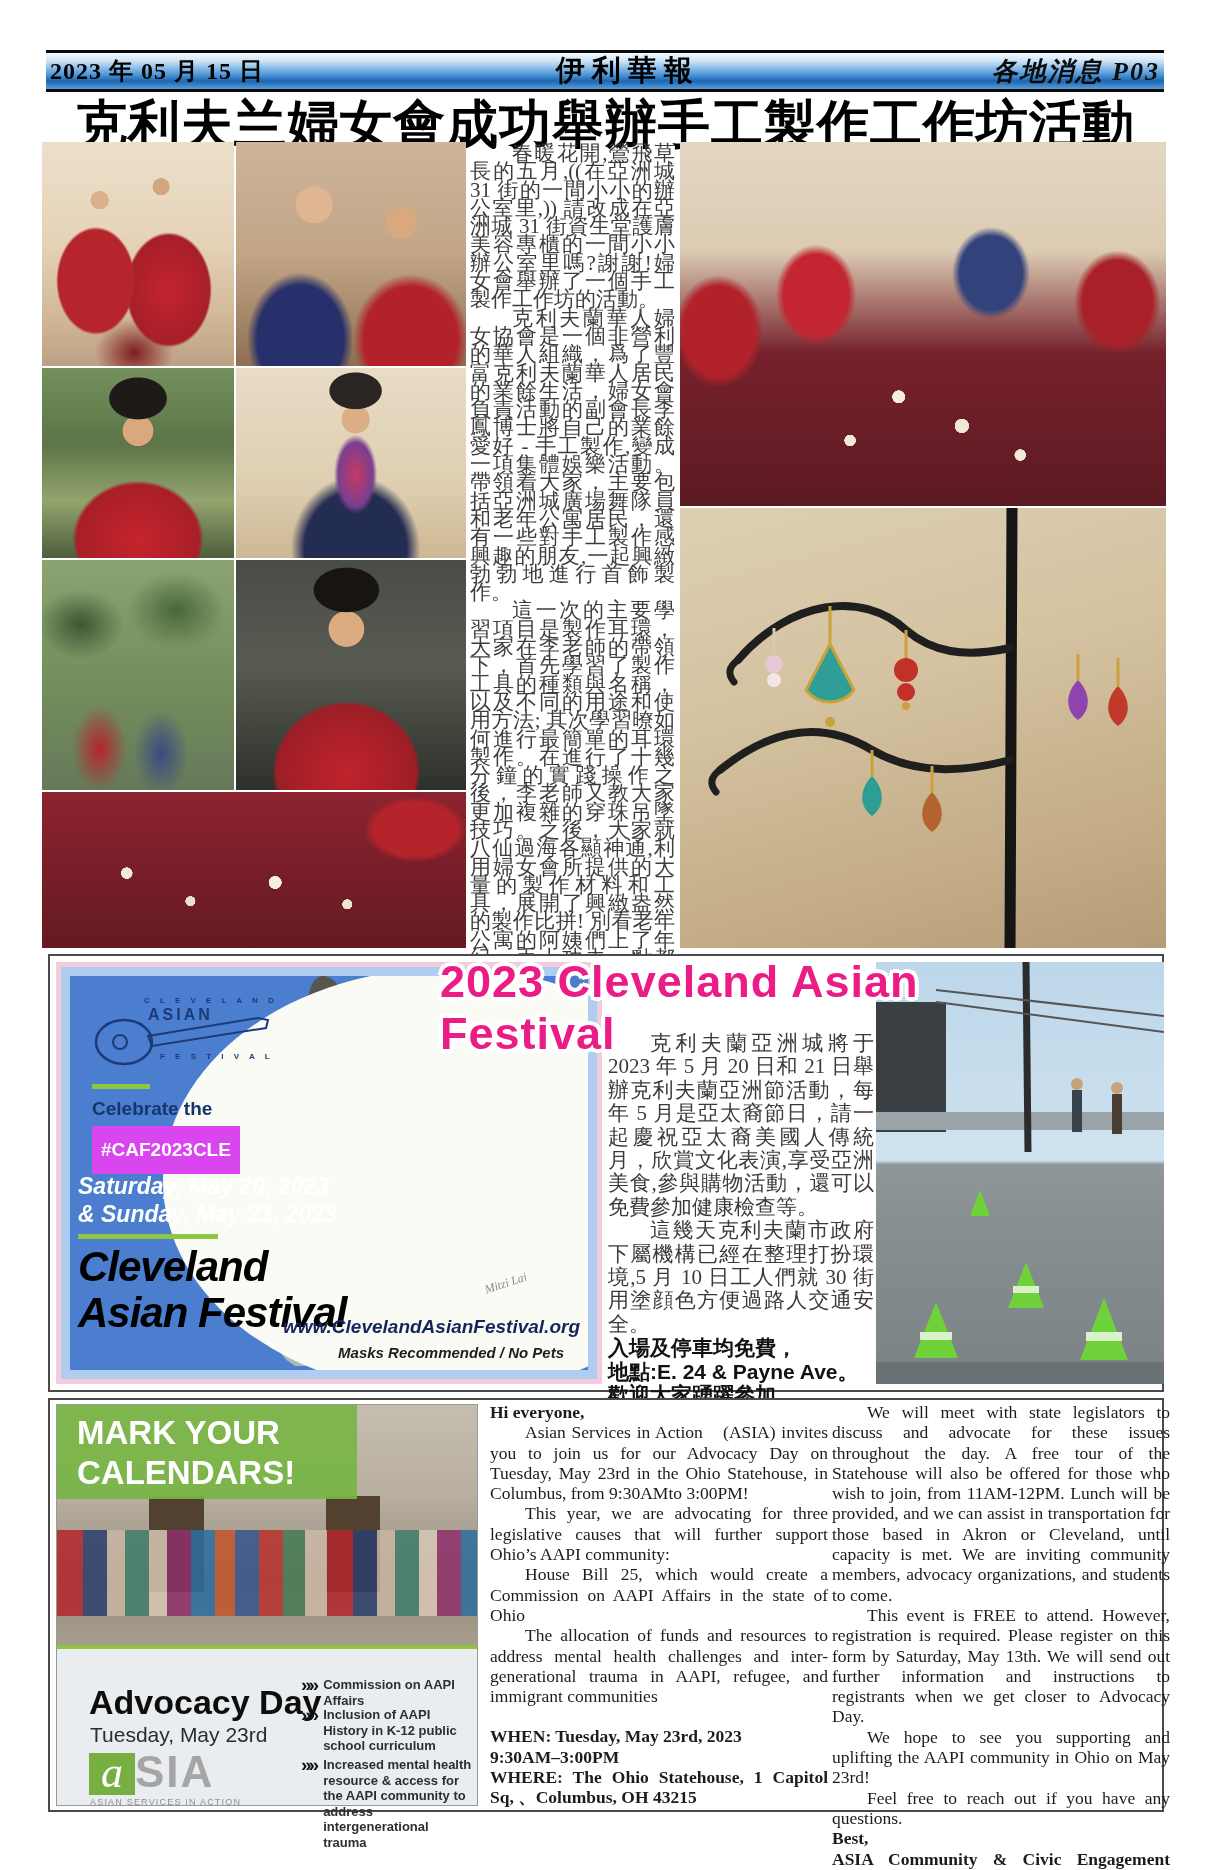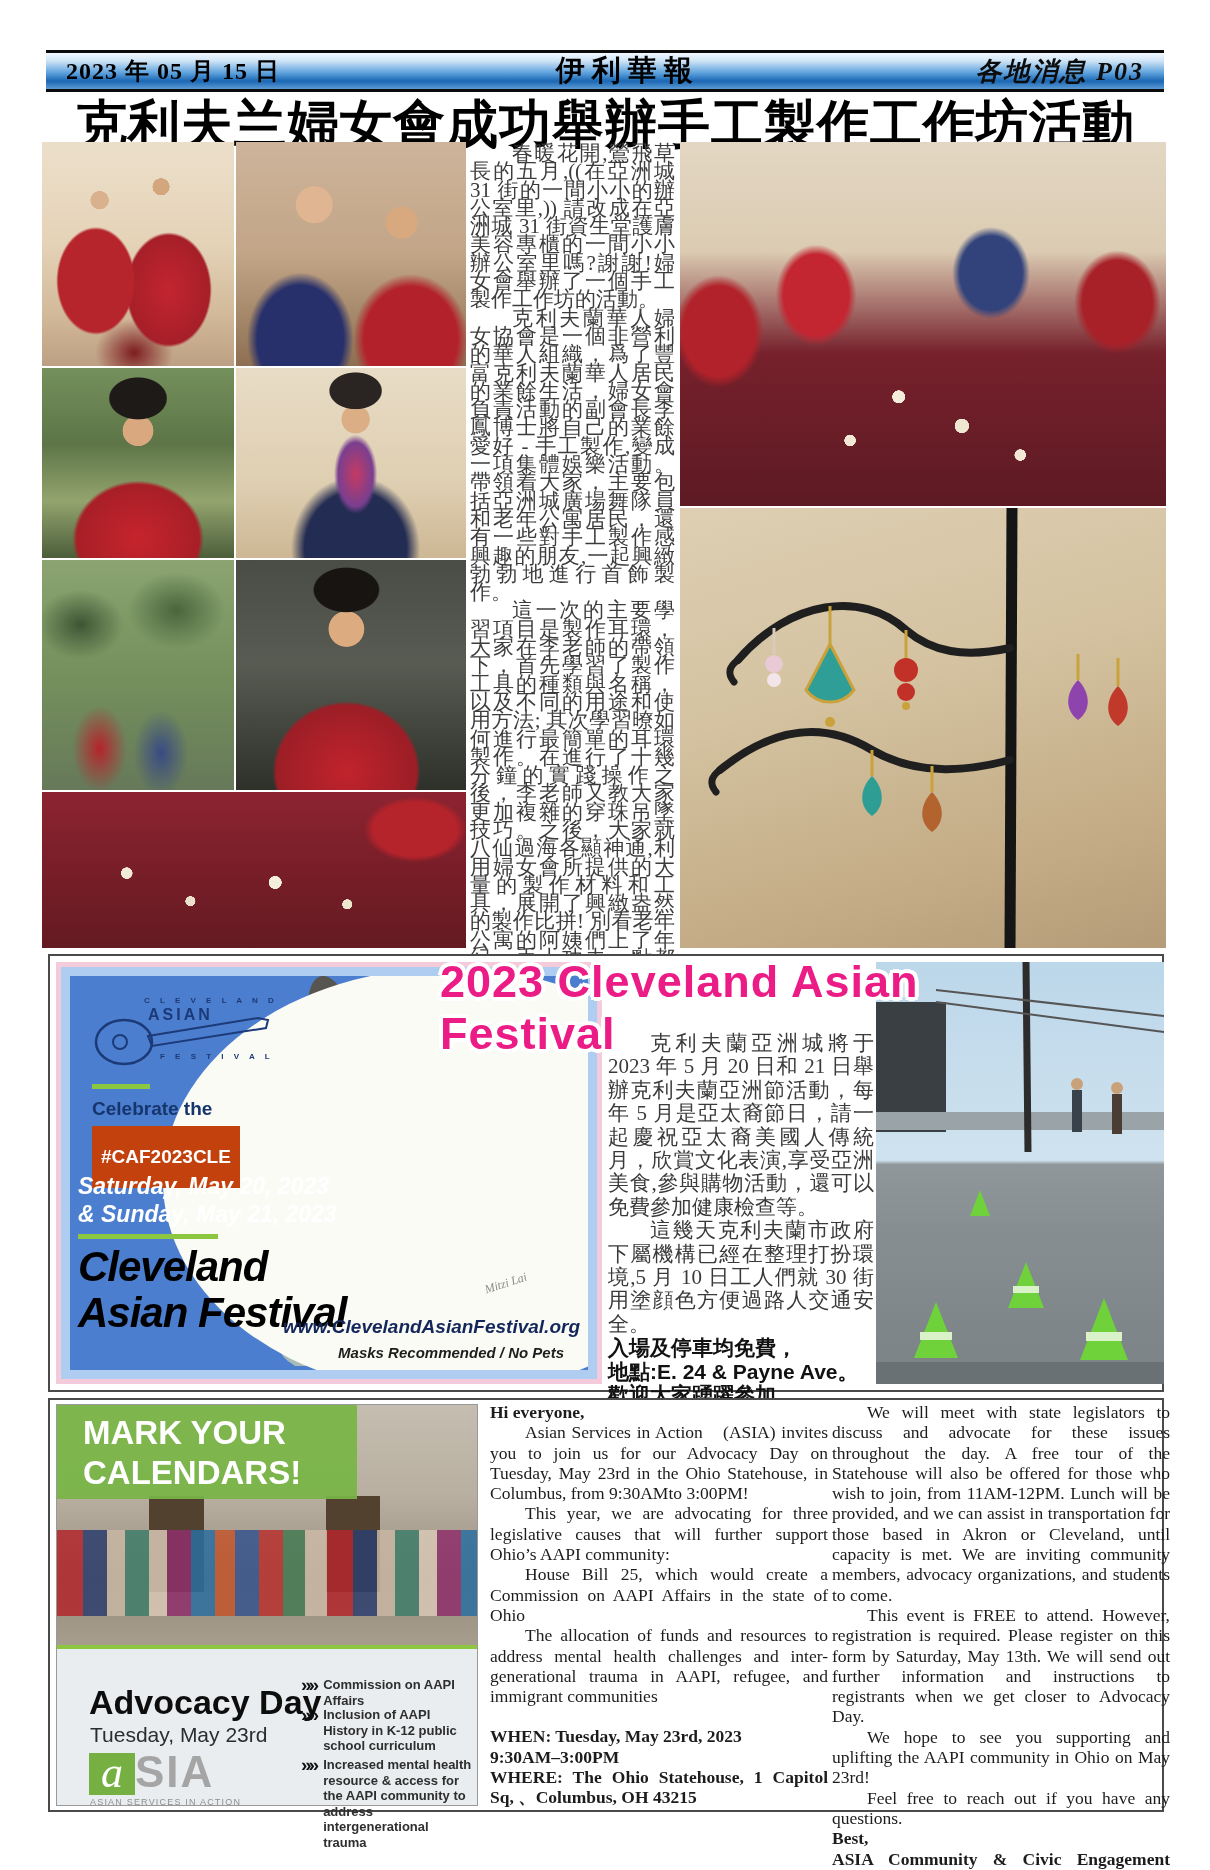--- a/index.html
+++ b/index.html
@@ -8,21 +8,21 @@
   #page { position:relative; width:1210px; height:1870px; background:#fff; overflow:hidden; }
 
   .sans { font-family:"Liberation Sans","DejaVu Sans",sans-serif; }
   .serif { font-family:"Liberation Serif","DejaVu Serif",serif; }
 
   
   #masthead {
     position:absolute; left:46px; top:50px; width:1118px; height:42px;
     border-top:3px solid #0b0b0b; border-bottom:3px solid #0b0b0b;
     background:linear-gradient(180deg,#f2f9ff 0%,#cfe4f6 22%,#5ea2dd 55%,#1b67b4 78%,#5b9bd4 100%);
-    display:flex; align-items:center; justify-content:space-between; padding:0 20px;
+    display:flex; align-items:center; justify-content:space-between; padding:0 4px;
   }
   .mast-date { font-size:24px; font-weight:600; color:#000; letter-spacing:1px; }
   .mast-title { font-size:29px; font-weight:900; color:#000; letter-spacing:7px;
     font-family:"Liberation Sans","DejaVu Sans",sans-serif; }
   .mast-section { font-size:26px; font-weight:700; font-style:italic; color:#0d0d0d; letter-spacing:2px; }
 
   
   #headline {
     position:absolute; left:44px; top:90px; width:1122px; height:54px;
     font-size:52px; font-weight:900; color:#000; text-align:center; white-space:nowrap;
@@ -107,22 +107,22 @@
     background:#f3cbdb; padding:5px; }
   #poster-frame { width:100%; height:100%; background:#aecdf0; padding:9px; }
   #poster-core { position:relative; width:100%; height:100%; background:#4b7ecf; overflow:hidden; }
   #poster-oval { position:absolute; right:-28%; top:-2%; width:110%; height:108%;
     background:#fbfbf5; border-radius:50%; }
   #caf-logo { position:absolute; left:16px; top:14px; width:200px; height:86px; color:#1c3a78; }
   .logo-small { font-size:8px; letter-spacing:4px; font-weight:700; }
   .logo-big { font-size:16px; font-weight:700; letter-spacing:3px; }
   #caf-dash1 { position:absolute; left:22px; top:108px; width:58px; height:5px; background:#8dc63f; }
   #caf-celebrate { position:absolute; left:22px; top:122px; font-size:19px; font-weight:800; color:#17356d; }
-  #caf-hash { position:absolute; left:22px; top:150px; background:#c2410c; color:#fff;
-    font-size:19px; font-weight:800; padding:20px 9px; }
+  #caf-hash { position:absolute; left:22px; top:150px; background:#d946ef; color:#fff;
+    font-size:19px; font-weight:800; padding:13px 9px; }
   #caf-dates { position:absolute; left:8px; top:196px; color:#fff; font-size:23px;
     font-weight:800; font-style:italic; line-height:28px; }
   #caf-dash2 { position:absolute; left:8px; top:258px; width:140px; height:5px; background:#8dc63f; }
   #caf-name { position:absolute; left:8px; top:268px; color:#000000; font-size:42px;
     font-weight:900; font-style:italic; line-height:46px; letter-spacing:-1px; z-index:3; }
   #caf-url { position:absolute; right:8px; top:340px; color:#14275b; font-size:19px;
     font-weight:800; font-style:italic; z-index:3; }
   #caf-masks { position:absolute; right:24px; top:368px; color:#1d1d1d; font-size:15px;
     font-weight:800; font-style:italic; z-index:3; }
   #caf-sign { position:absolute; right:60px; top:300px; color:#8a8a88; font-size:12px;
@@ -141,21 +141,21 @@
     border:2px solid #4a4a4a; background:#fff; }
   #adv-poster { position:absolute; left:56px; top:1404px; width:422px; height:402px;
     border:1px solid #999; background:#e9edef; }
   #adv-photo { position:relative; width:100%; height:240px; overflow:hidden;
     background:linear-gradient(180deg,#c5bdb0 0%,#b8afa0 38%,#a89f90 55%,#968b7a 72%,#a79d8c 100%); }
   .door { position:absolute; top:38%; width:13%; height:40%; background:#53412f; }
   #adv-crowd { position:absolute; left:0; top:52%; width:100%; height:36%; opacity:.85;
     background:repeating-linear-gradient(90deg,#b3262c 0 26px,#2c3e6e 26px 50px,#c8b6a2 50px 68px,#3f7d6a 68px 92px,#d8c7b4 92px 110px,#8e2f6b 110px 134px,#2b6ea0 134px 158px,#c2552c 158px 178px,#35548c 178px 202px,#b8312f 202px 226px,#447a52 226px 248px,#cbb9a5 248px 270px); }
   #adv-banner { position:absolute; left:0; top:0; width:300px; height:94px;
     background:rgba(120,181,70,.93); color:#fff; font-weight:900; font-size:33px;
-    line-height:40px; padding:8px 0 0 26px; font-family:"Liberation Sans","DejaVu Sans",sans-serif; }
+    line-height:40px; padding:8px 0 0 20px; font-family:"Liberation Sans","DejaVu Sans",sans-serif; }
   #adv-greenline { position:absolute; left:0; top:240px; width:100%; height:4px; background:#8dc63f; }
   #adv-event { position:absolute; left:32px; top:278px; color:#0d0d0d; font-size:34px;
     font-weight:800; font-family:"Liberation Sans","DejaVu Sans",sans-serif; }
   #adv-event-date { position:absolute; left:33px; top:318px; color:#2c2c2c; font-size:21px;
     font-family:"Liberation Sans","DejaVu Sans",sans-serif; }
   #asia-logo { position:absolute; left:32px; top:348px; width:200px; height:50px; }
   #asia-a { position:absolute; left:0; top:0; width:46px; height:42px; background:#76b043;
     color:#fff; font-style:italic; font-size:44px; line-height:40px; text-align:center;
     font-family:"Liberation Serif","DejaVu Serif",serif; }
   #asia-sia { position:absolute; left:46px; top:-6px; color:#a5a5a5; font-size:44px;

